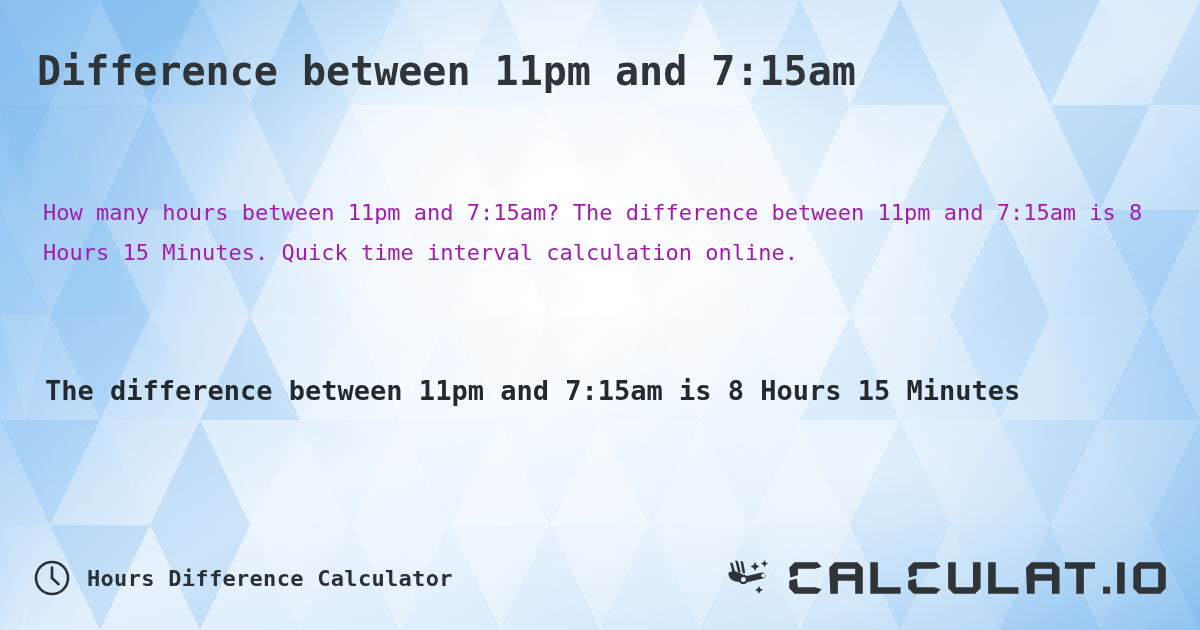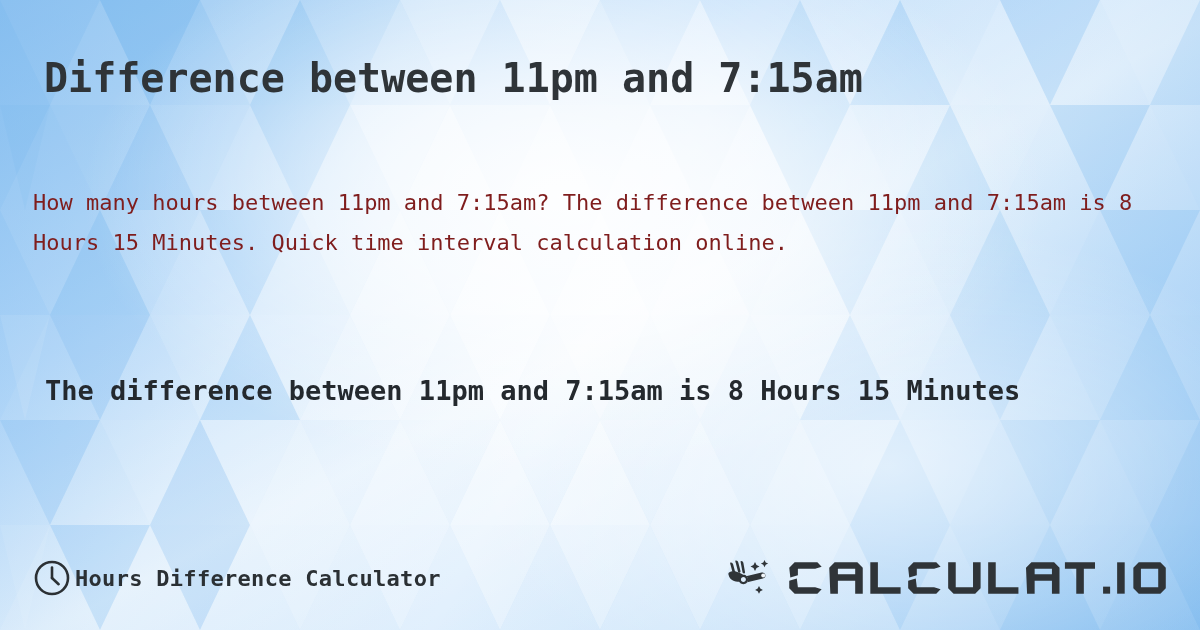--- a/index.html
+++ b/index.html
@@ -49,41 +49,41 @@
     width: 100%;
     height: 100%;
     box-sizing: border-box;
     padding: 0 33px;
   }
 
   .page-title {
     position: absolute;
     left: 33px;
     top: 41px;
-    margin: 11px;
+    margin: 4px;
     font-family: "DejaVu Sans Mono", "Liberation Mono", monospace;
     font-size: 40px;
     font-weight: bold;
     line-height: 52px;
     letter-spacing: 0px;
     color: #2f3438;
     white-space: nowrap;
   }
 
   .intro-text {
     position: absolute;
     left: 33px;
     top: 183px;
     width: 1120px;
-    margin: 0;
+    margin: 10px;
     font-family: "DejaVu Sans Mono", "Liberation Mono", monospace;
     font-size: 22px;
     font-weight: normal;
     line-height: 40px;
-    color: #7f1d1d;
+    color: #a21caf;
   }
 
   .result-heading {
     position: absolute;
     left: 33px;
     top: 355px;
     width: 1060px;
     margin: 12px;
     font-family: "DejaVu Sans Mono", "Liberation Mono", monospace;
     font-size: 27px;
@@ -100,21 +100,21 @@
     bottom: 27px;
     height: 50px;
     display: flex;
     align-items: center;
     justify-content: space-between;
   }
 
   .footer-brand {
     display: flex;
     align-items: center;
-    gap: 4px;
+    gap: 16px;
     text-align: right;
   }
 
   .clock-icon {
     display: block;
     width: 38px;
     height: 38px;
     flex: 0 0 38px;
   }
 

